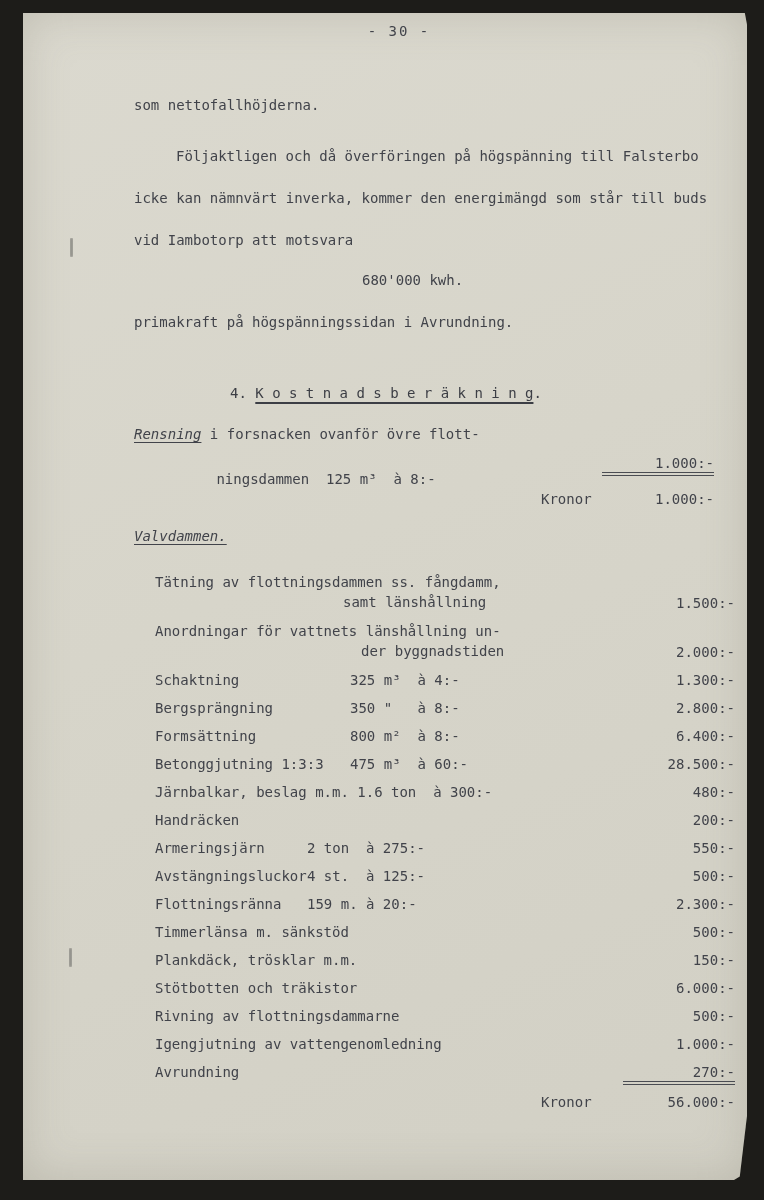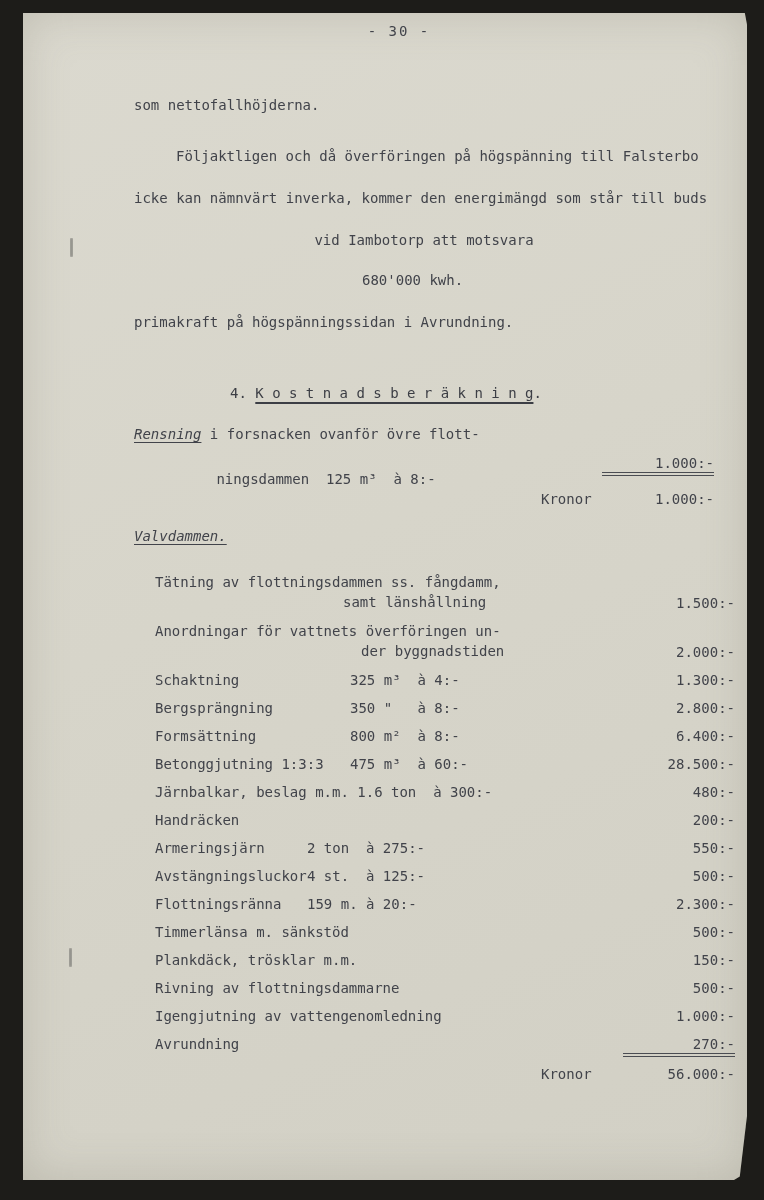--- a/index.html
+++ b/index.html
@@ -39,21 +39,21 @@
     margin-top: 10px;
     height: 16px;
     text-align: center;
     transform: translateX(-25px);
     letter-spacing: 2px;
   }
   .pline { height: 16px; line-height: 16px; white-space: pre; }
   .p1 { margin-top: 58px; }
   .p2l1 { margin-top: 35px; padding-left: 42px; }
   .p2l2 { margin-top: 26px; }
-  .p2l3 { margin-top: 26px; text-align: center; }
+  .p2l3 { margin-top: 26px; }
   .energy { margin-top: 24px; padding-left: 228px; }
   .p3 { margin-top: 26px; }
 
   .heading {
     margin-top: 54px;
     height: 18px;
     line-height: 18px;
     padding-left: 96px;
     white-space: pre;
     color: #3c3e45;
@@ -175,21 +175,21 @@
 
       <div class="items">
 
         <div class="cost-row two">
           <span class="lbl">Tätning av flottningsdammen ss. fångdamm,</span>
           <span class="l2 l2-a">samt länshållning</span>
           <span class="amt">1.500:-</span>
         </div>
 
         <div class="cost-row two">
-          <span class="lbl">Anordningar för vattnets överföringen un-</span>
+          <span class="lbl">Anordningar för vattnets länshållning un-</span>
           <span class="l2 l2-b">der byggnadstiden</span>
           <span class="amt">2.000:-</span>
         </div>
 
         <div class="cost-row">
           <span class="lbl">Schaktning</span>
           <span class="qty qty-a">325 m³  à 4:-</span>
           <span class="amt">1.300:-</span>
         </div>
 
@@ -243,20 +243,24 @@
         <div class="cost-row">
           <span class="lbl">Timmerlänsa m. sänkstöd</span>
           <span class="amt">500:-</span>
         </div>
 
         <div class="cost-row">
           <span class="lbl">Plankdäck, trösklar m.m.</span>
           <span class="amt">150:-</span>
         </div>
 
+        <div class="cost-row">
+          <span class="lbl">Stötbotten och träkistor</span>
+          <span class="amt">6.000:-</span>
+        </div>
 
         <div class="cost-row">
           <span class="lbl">Rivning av flottningsdammarne</span>
           <span class="amt">500:-</span>
         </div>
 
         <div class="cost-row">
           <span class="lbl">Igengjutning av vattengenomledning</span>
           <span class="amt">1.000:-</span>
         </div>

